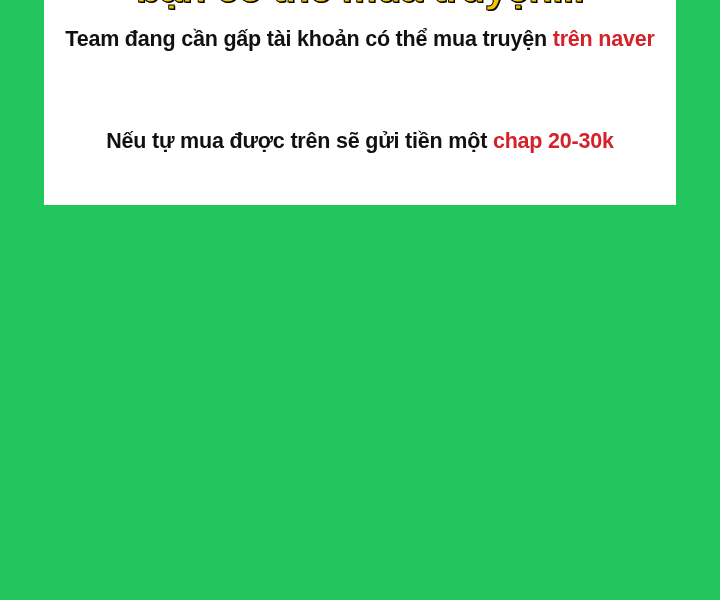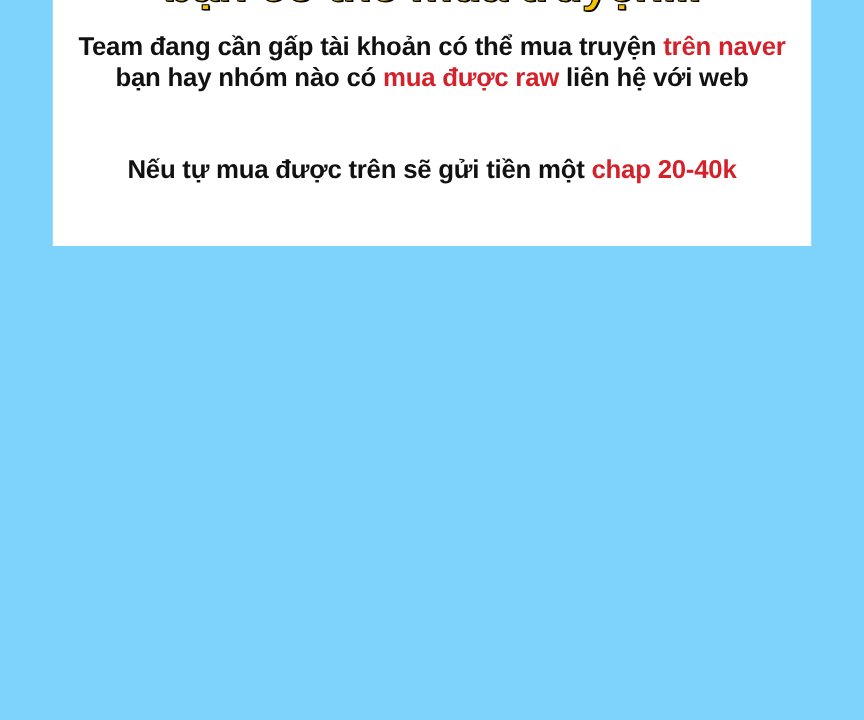--- a/index.html
+++ b/index.html
@@ -10,21 +10,21 @@
   body {
     width: 720px;
     height: 600px;
     overflow: hidden;
     font-family: "Liberation Sans", sans-serif;
   }
   .page {
     position: relative;
     width: 720px;
     height: 600px;
-    background: #7dd3fc;
+    background: #22c55e;
   }
   .banner {
     position: absolute;
     left: 44px;
     top: 0;
     width: 632px;
     height: 205px;
     background: #ffffff;
     overflow: hidden;
   }
@@ -66,24 +66,21 @@
 <body>
 
 <div class="page">
   <div class="banner">
     <div class="banner-inner">
       <div class="headline">bạn có thể mua truyện...</div>
       <div class="para para-1">
         <div class="line">
           <span>Team đang cần gấp tài khoản có thể mua truyện </span><span class="red">trên naver</span>
         </div>
-        <div class="line">
-          <span>bạn hay nhóm nào có </span><span class="red">mua được raw</span><span> liên hệ với web</span>
-        </div>
       </div>
       <div class="para para-2">
         <div class="line">
-          <span>Nếu tự mua được trên sẽ gửi tiền một </span><span class="red">chap 20-40k</span>
+          <span>Nếu tự mua được trên sẽ gửi tiền một </span><span class="red">chap 20-30k</span>
         </div>
       </div>
     </div>
   </div>
 </div>
 
 </body></html>

